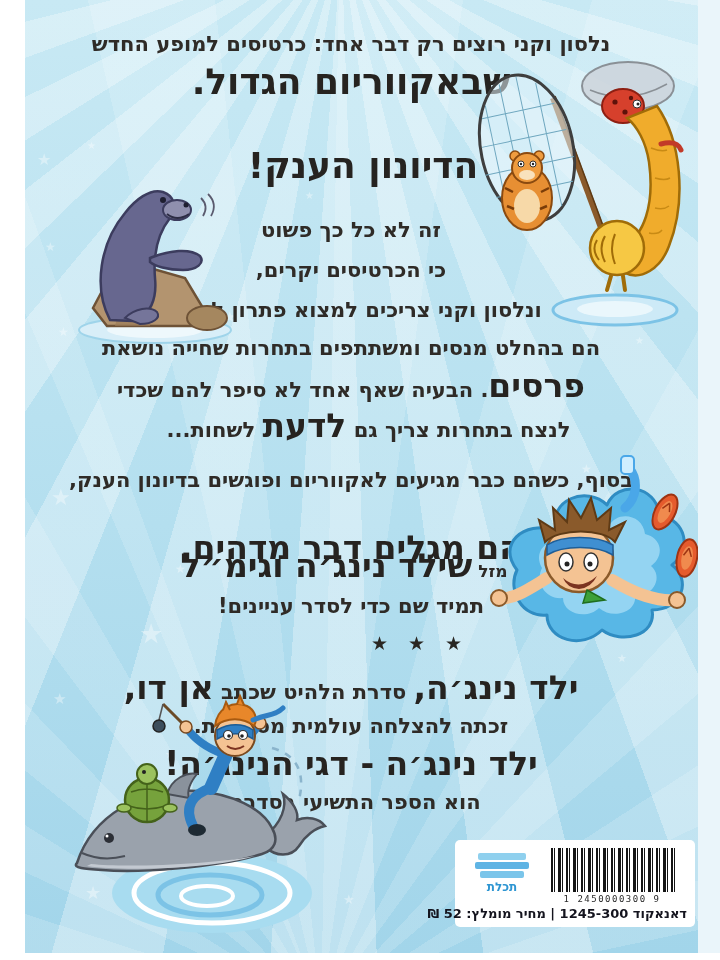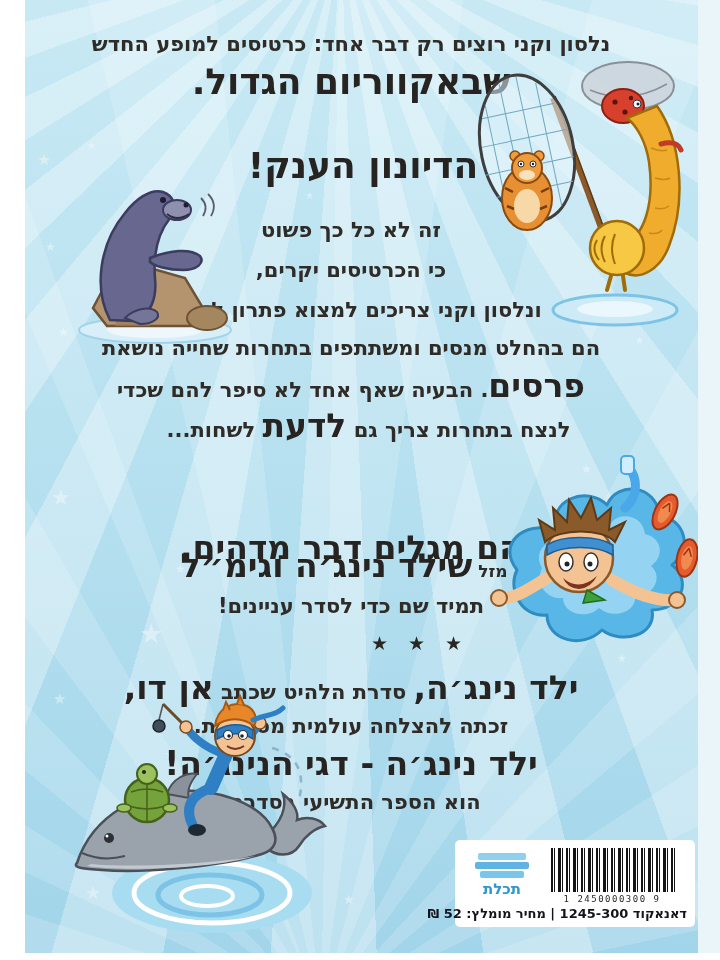--- a/index.html
+++ b/index.html
@@ -23,21 +23,21 @@
   .sm-inline{font-size:17px;}
   .stars-divider{position:absolute;left:0;right:57px;text-align:center;font-size:19px;letter-spacing:7px;color:#2a2723;transform:translateX(87px);}
   .illus{position:absolute;}
   
   .barcode-box{position:absolute;left:430px;top:840px;width:240px;height:87px;background:#ffffff;border-radius:5px;}
   .publisher-logo{position:absolute;left:16px;top:11px;width:62px;text-align:center;}
   .logo-bar{height:7px;border-radius:2px;margin:2px auto 0 auto;}
   .lb1{width:48px;background:#8fd0ee;}
   .lb2{width:54px;background:#5fb4e4;}
   .lb3{width:44px;background:#7ac5ea;}
-  .logo-name{font-size:15px;font-weight:bold;color:#2f96d2;direction:rtl;margin-top:2px;}
+  .logo-name{font-size:12px;font-weight:bold;color:#2f96d2;direction:rtl;margin-top:2px;}
   .barcode{position:absolute;left:96px;top:8px;width:124px;height:44px;
     background:repeating-linear-gradient(90deg,#141414 0 2px,#ffffff 2px 3px,#141414 3px 4px,#ffffff 4px 7px,#141414 7px 10px,#ffffff 10px 11px,#141414 11px 12px,#ffffff 12px 15px);}
   .barcode-number{position:absolute;left:92px;top:54px;width:130px;text-align:center;font-family:"DejaVu Sans Mono",monospace;font-size:9px;letter-spacing:1.5px;color:#2a2a2a;}
   .barcode-info{position:absolute;left:8px;right:8px;top:66px;text-align:center;direction:rtl;font-size:13px;font-weight:bold;color:#14141e;white-space:nowrap;}
 </style>
 </head>
 <body>
 
 <div class="page">
   <div class="cover">
@@ -67,20 +67,21 @@
     <div class="tl md" style="top:252px;">כי הכרטיסים יקרים,</div>
     <div class="tl md" style="top:292px;">ונלסון וקני צריכים למצוא פתרון לעניין.</div>
     <div class="tl mix" style="top:362px;">
       <span class="big-inline">פרסים</span><span>. הבעיה שאף אחד לא סיפר להם שכדי</span>
     </div>
     <div class="tl md" style="top:330px;">הם בהחלט מנסים ומשתתפים בתחרות שחייה נושאת</div>
     <div class="tl mix" style="top:402px;padding-left:35px;">
       <span>לנצח בתחרות צריך גם </span><span class="big-inline">לדעת</span><span> לשחות...</span>
     </div>
 
+    <div class="tl md" style="top:462px;">בסוף, כשהם כבר מגיעים לאקווריום ופוגשים בדיונון הענק,</div>
     <div class="tl mix" style="top:524px;">
       <span class="big-inline">הם מגלים דבר מדהים.</span>
     </div>
     <div class="tl mix" style="top:542px;padding-left:28px;">
       <span class="sm-inline">איזה מזל </span><span class="big-inline">שילד נינג׳ה וגימ״ל</span>
     </div>
     <div class="tl md" style="top:588px;">תמיד שם כדי לסדר עניינים!</div>
 
     <div class="stars-divider" style="top:632px;">★ ★ ★</div>
 

